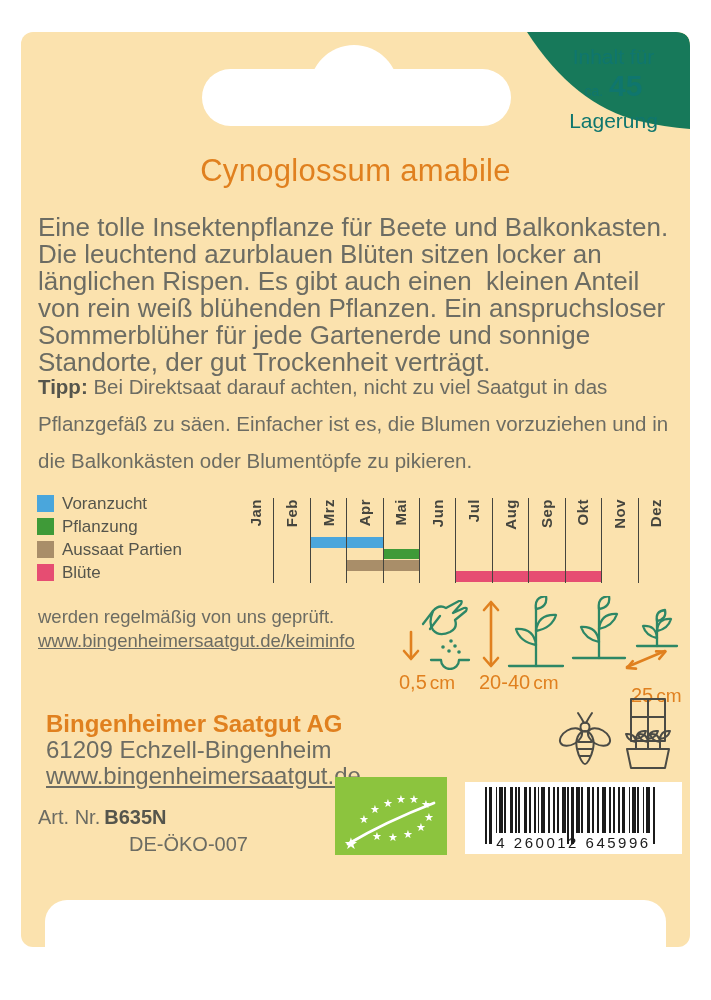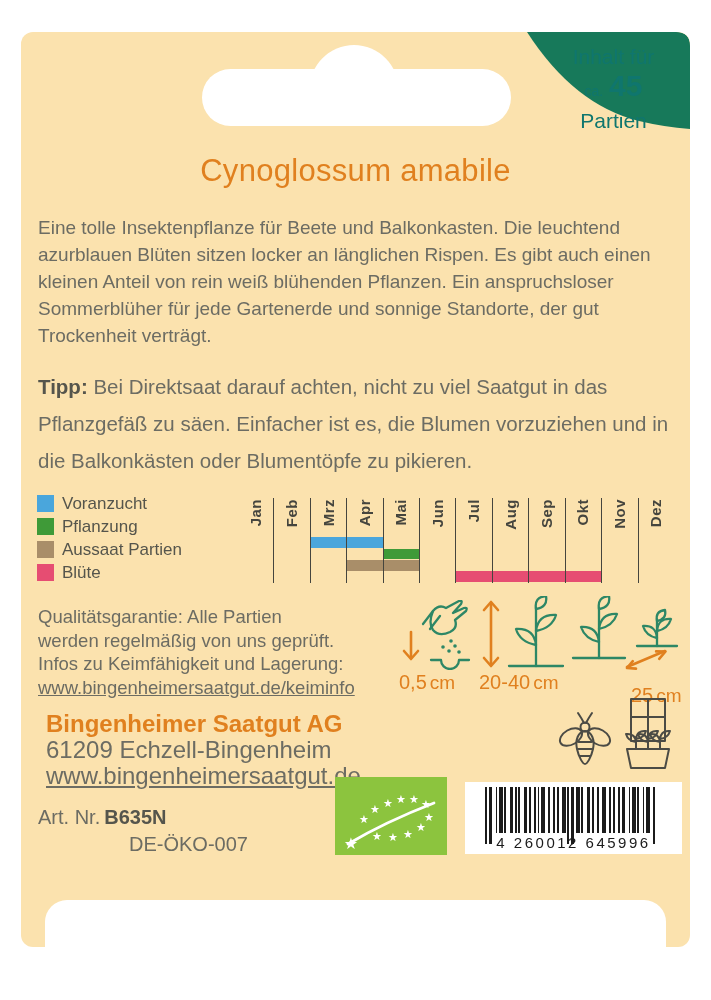--- a/index.html
+++ b/index.html
@@ -18,21 +18,21 @@
   
   .badge{position:absolute;right:0;top:0;width:171px;height:100px;}
   .badge svg{position:absolute;left:0;top:0;}
   .badge-text{position:absolute;left:0;top:0;width:171px;height:98px;box-sizing:border-box;padding:10px 6px 0 24px;
     text-align:center;color:#0f766e;line-height:29px;font-size:21px;}
   .badge-text .count{font-size:30px;font-weight:bold;}
   .badge-text .count-prefix{font-size:14px;}
   
   .title{position:absolute;left:0;top:121px;width:100%;text-align:center;color:#e0801f;font-size:31px;letter-spacing:0.3px;}
   
-  .desc{position:absolute;left:17px;top:182px;width:650px;font-size:19px;line-height:27px;color:#6c6c63;white-space:pre-wrap;}
+  .desc{position:absolute;left:17px;top:182px;width:650px;font-size:26px;line-height:27px;color:#6c6c63;white-space:pre-wrap;}
   .tip{position:absolute;left:17px;top:336px;width:650px;font-size:20.5px;line-height:37px;color:#6c6c63;}
   .tip b{color:#55554c;}
   
   .legend{position:absolute;left:16px;top:463px;display:flex;flex-direction:column;gap:6px;}
   .legend-row{display:flex;align-items:center;height:17px;}
   .legend-swatch{width:17px;height:17px;margin-right:8px;flex:0 0 auto;}
   .legend-label{font-size:17px;color:#55554c;}
   
   .calendar{position:absolute;left:216px;top:466px;width:437px;height:85px;}
   .month-col{position:absolute;top:0;height:100%;display:flex;justify-content:center;align-items:flex-start;z-index:3;}
@@ -74,21 +74,21 @@
   <div class="hang-bump"></div>
   <div class="hang-slot"></div>
 
   <div class="badge">
     <svg width="171" height="100" viewBox="0 0 171 100">
       <path d="M8 0 H157 Q171 0 171 14 V97 Q145 95 120 89 Q55 73 8 0 Z" fill="#17795a"></path>
     </svg>
     <div class="badge-text">
       <div>Inhalt für</div>
       <div><span class="count-prefix">ca.</span> <span class="count">45</span></div>
-      <div>Partien</div>
+      <div>Lagerung</div>
     </div>
   </div>
 
   <div class="title">Cynoglossum amabile</div>
 
   <div class="desc">Eine tolle Insektenpflanze für Beete und Balkonkasten. Die leuchtend azurblauen Blüten sitzen locker an länglichen Rispen. Es gibt auch einen  kleinen Anteil von rein weiß blühenden Pflanzen. Ein anspruchsloser Sommerblüher für jede Gartenerde und sonnige Standorte, der gut Trockenheit verträgt.</div>
 
   <div class="tip"><b>Tipp:</b><span> Bei Direktsaat darauf achten, nicht zu viel Saatgut in das Pflanzgefäß zu säen. Einfacher ist es, die Blumen vorzuziehen und in die Balkonkästen oder Blumentöpfe zu pikieren.</span></div>
 
   <div class="legend">
@@ -147,23 +147,21 @@
       <div class="month-col" style="left: 400.583px; width: 36.4167px;">
         <span class="month-label">Dez</span>
       </div>
       <div class="cal-bar" style="left: 72.8333px; width: 72.8333px; top: 39px; height: 11px; background: rgb(74, 166, 220);"></div>
       <div class="cal-bar" style="left: 145.667px; width: 36.4167px; top: 51px; height: 10px; background: rgb(63, 154, 56);"></div>
       <div class="cal-bar" style="left: 109.25px; width: 72.8333px; top: 62px; height: 11px; background: rgb(169, 142, 105);"></div>
       <div class="cal-bar" style="left: 218.5px; width: 145.667px; top: 73px; height: 11px; background: rgb(230, 77, 114);"></div>
     </div>
 
   <div class="quality">
-    <div>Qualitätsgarantie: Alle Partien</div>
     <div>werden regelmäßig von uns geprüft.</div>
-    <div>Infos zu Keimfähigkeit und Lagerung:</div>
     <div class="link">www.bingenheimersaatgut.de/keiminfo</div>
   </div>
 
   <div class="grow g1">
     <svg width="78" height="70" viewBox="0 0 78 70">
       <g fill="none" stroke="#e0801f" stroke-width="2.6" stroke-linecap="round" stroke-linejoin="round">
         <path d="M12 32 V58"></path>
           <path d="M5 51 L12 59 L19 51"></path>
       </g>
       <g fill="none" stroke="#2d8766" stroke-width="2.3" stroke-linecap="round" stroke-linejoin="round">

